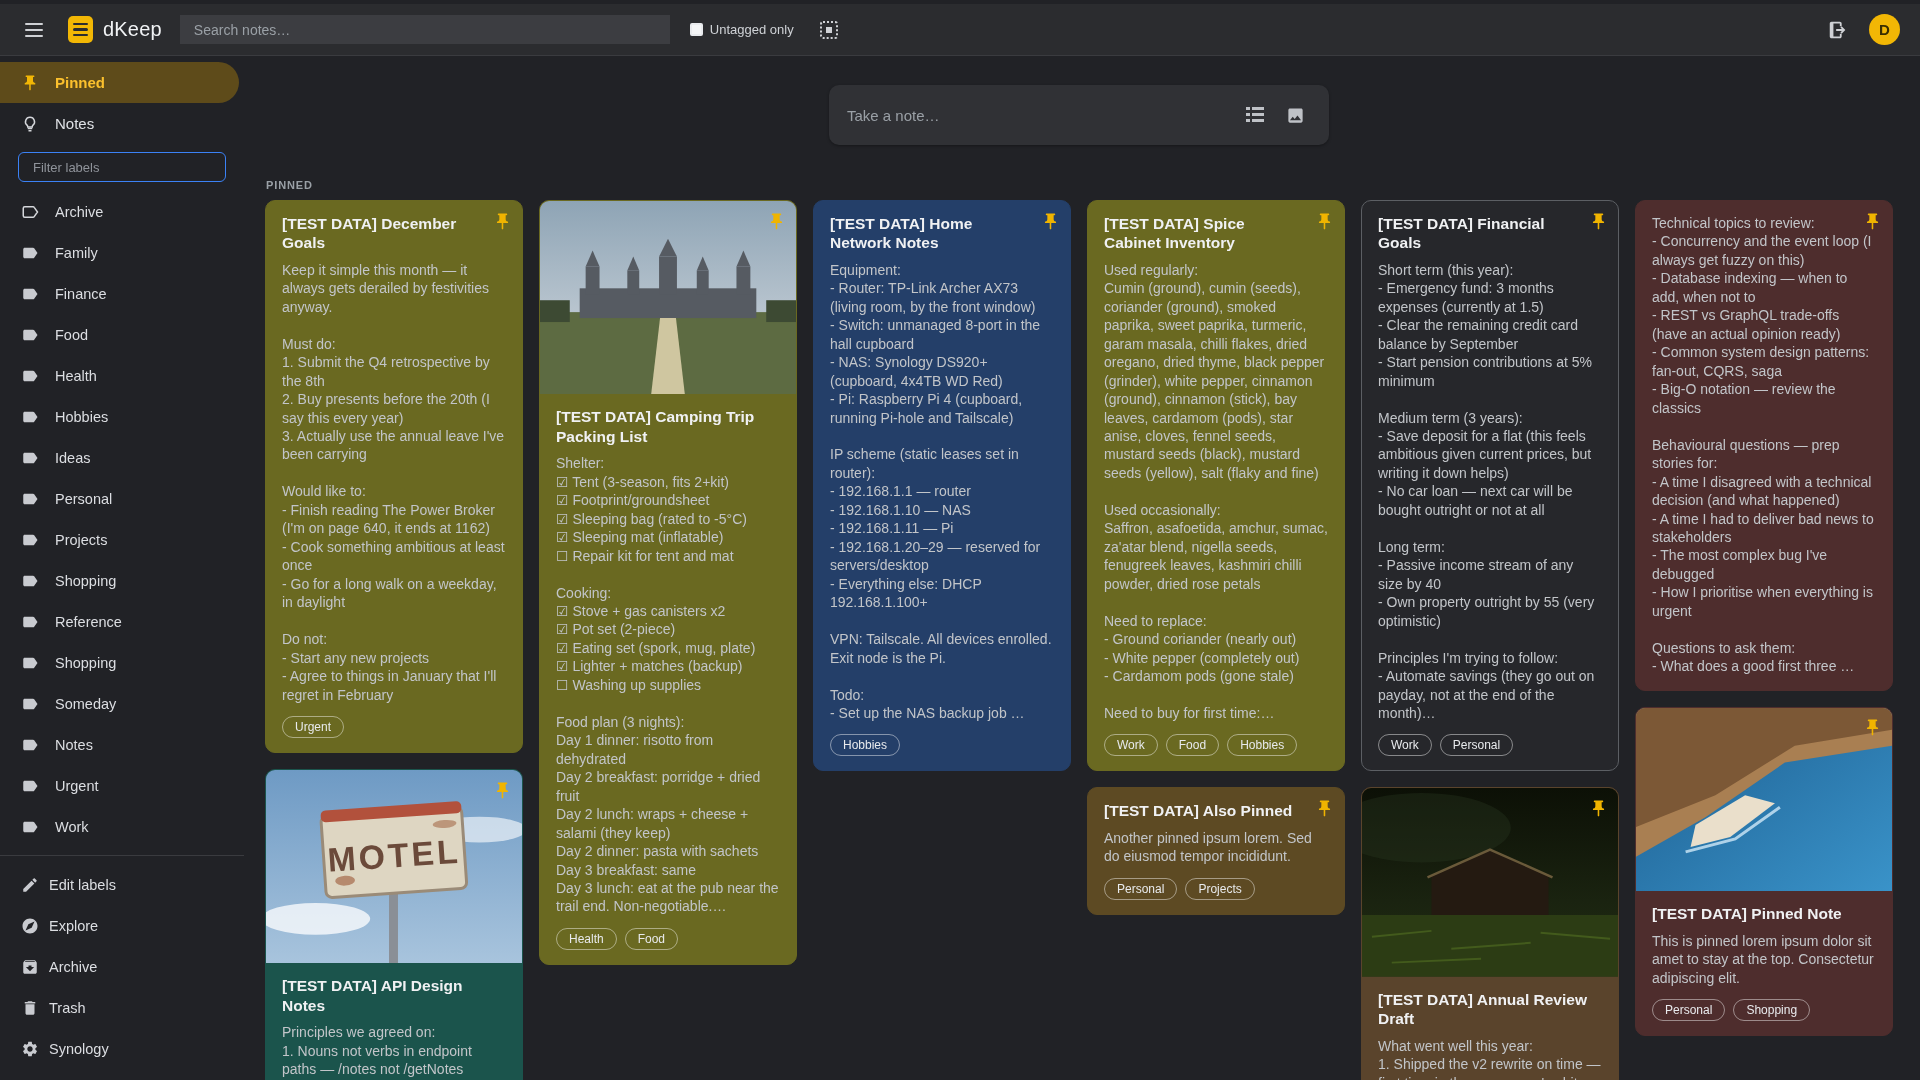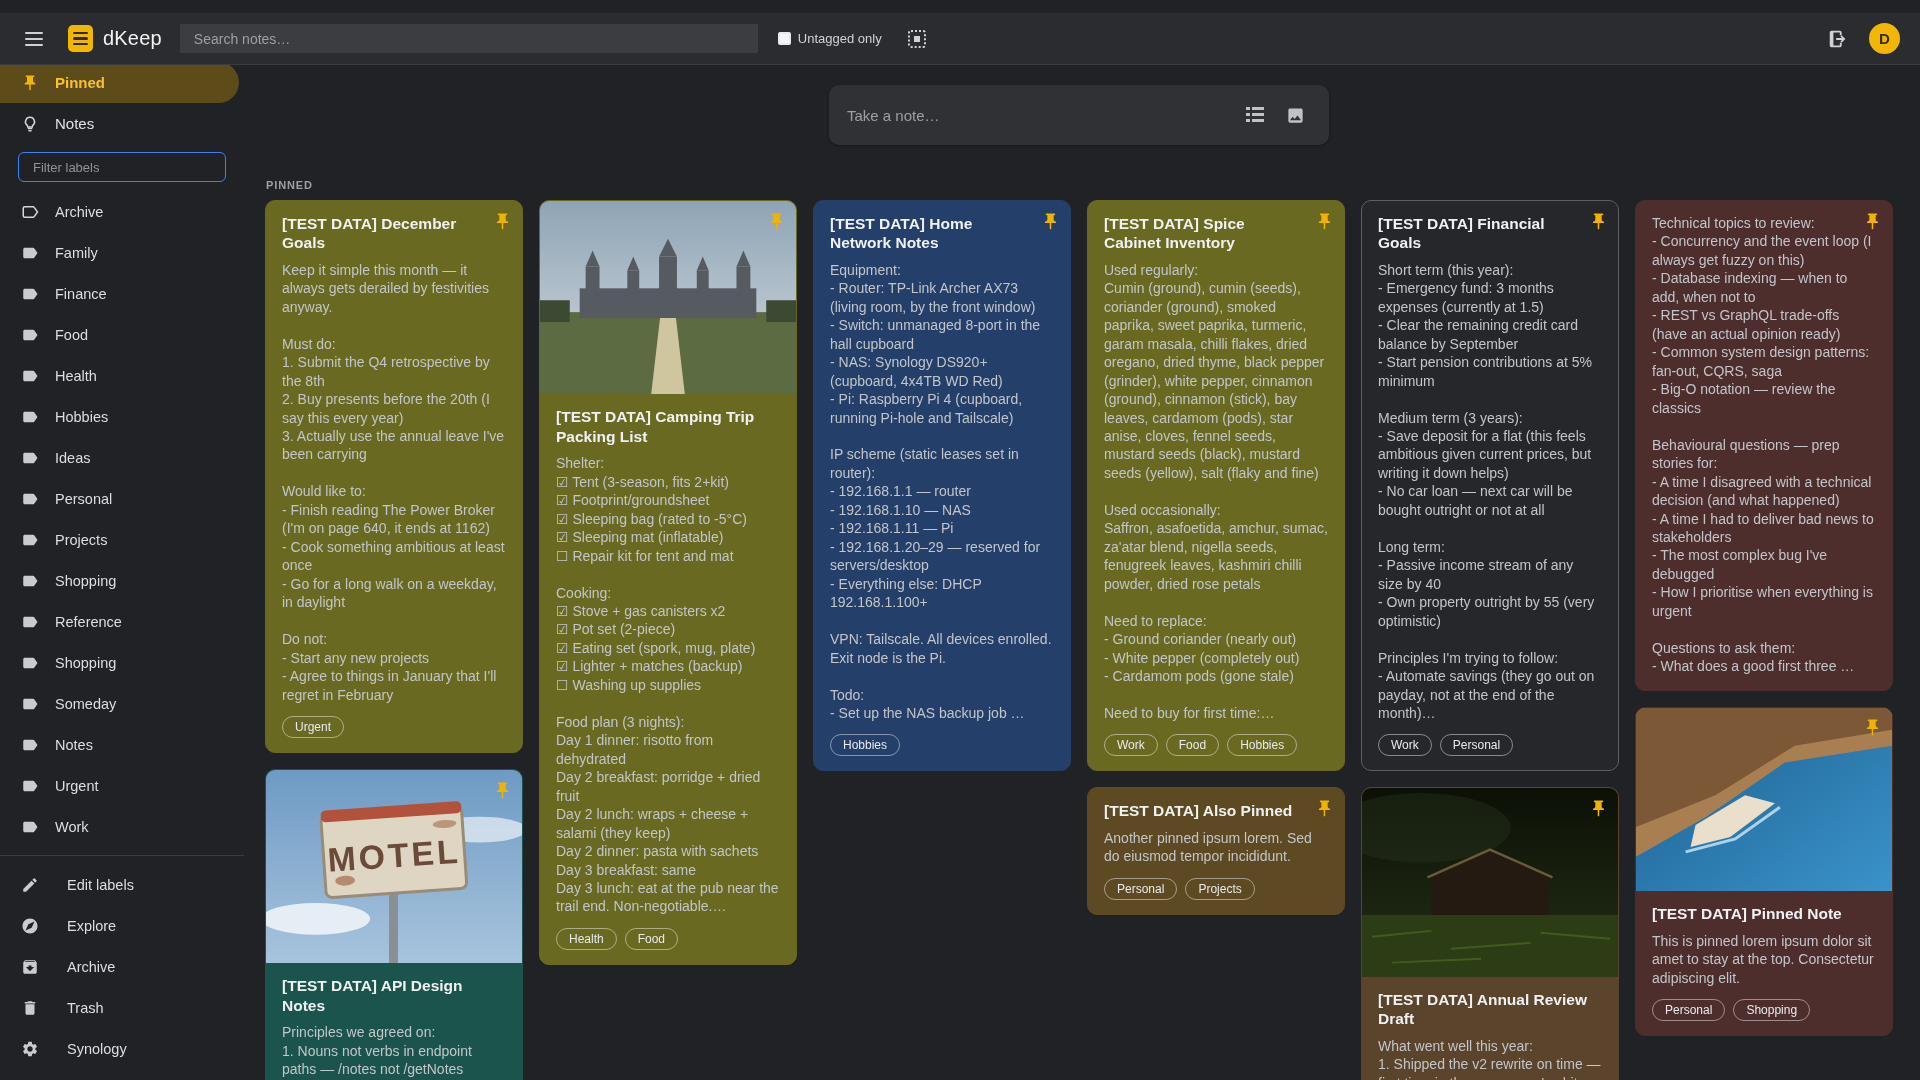--- a/index.html
+++ b/index.html
@@ -1,29 +1,29 @@
 <!DOCTYPE html>
 <html><head>
 <meta charset="utf-8">
 <style>
   * { margin:0; padding:0; box-sizing:border-box; }
   html,body { width:1920px; height:1080px; overflow:hidden; background:#212226;
     font-family:"Liberation Sans","DejaVu Sans",sans-serif; color:#e4e6ea; }
 
   
-  .topbar { position:absolute; top:13px; left:0; width:1920px; height:52px; background:#2b2c2f;
+  .topbar { position:absolute; top:4px; left:0; width:1920px; height:52px; background:#2b2c2f;
     border-bottom:1px solid #3a3b3f; display:flex; align-items:center; padding:0 14px; z-index:10; }
   .hamburger { width:40px; height:40px; border-radius:50%; display:flex; align-items:center;
     justify-content:center; cursor:pointer; }
   .hamburger svg { display:block; }
   .logo-badge { width:25px; height:27px; background:#f2b705; border-radius:5px; margin-left:14px;
     display:flex; flex-direction:column; justify-content:center; gap:3px; padding:0 5px; }
   .logo-badge i { display:block; height:2.5px; background:#2b2c2f; border-radius:2px; }
   .app-title { font-size:20px; color:#f1f3f5; margin-left:10px; letter-spacing:0.2px; }
-  .search { margin-left:18px; width:578px; height:29px; background:#3c3d41; border:none;
+  .search { margin-left:18px; width:490px; height:29px; background:#3c3d41; border:none;
     border-radius:0; color:#e4e6ea; font-size:14px; padding:0 14px; outline:none;
     font-family:inherit; }
   .search::placeholder { color:#9aa0a6; }
   .untagged { display:flex; align-items:center; gap:7px; margin-left:20px; cursor:pointer; }
   .untagged .box { width:13px; height:13px; border:2px solid #e8eaed; border-radius:2px; background:#f4f5f6; }
   .untagged span { font-size:13px; color:#cfd2d6; }
   .gridview { margin-left:26px; width:18px; height:18px; border:2px dotted #cfd1d5; border-radius:3px;
     display:flex; align-items:center; justify-content:center; cursor:pointer; }
   .gridview i { width:6px; height:6px; background:#cfd1d5; display:block; }
   .tb-spacer { flex:1; }
@@ -39,21 +39,21 @@
   .nav-item.selected { background:#5e4b1a; color:#fbc02d; font-weight:bold; }
   .nav-item .ic { width:22px; display:flex; justify-content:center; }
   .filter-wrap { padding:8px 18px 9px 18px; }
   .filter-input { width:100%; height:30px; background:transparent; border:1px solid #3b82f6;
     border-radius:6px; color:#e4e6ea; font-size:13px; padding:0 14px; outline:none; font-family:inherit; }
   .filter-input::placeholder { color:#8f939a; }
   .label-item { height:41px; display:flex; align-items:center; gap:14px; padding-left:19px;
     font-size:14.5px; color:#dcdee2; cursor:pointer; }
   .label-item .ic { width:22px; display:flex; justify-content:center; }
   .side-divider { height:1px; background:#3a3b3f; margin:8px 0; }
-  .foot-item { height:41px; display:flex; align-items:center; gap:26px; padding-left:19px;
+  .foot-item { height:41px; display:flex; align-items:center; gap:8px; padding-left:19px;
     font-size:14.5px; color:#dcdee2; cursor:pointer; }
   .foot-item .ic { width:22px; display:flex; justify-content:center; }
 
   
   .main { position:absolute; top:52px; left:244px; right:0; bottom:0; overflow:hidden; }
   .grid-wrap { width:1628px; margin-left:21px; }
   .composer { width:500px; height:60px; margin:33px auto 0 auto; background:#303135;
     border-radius:10px; display:flex; align-items:center; padding:0 14px 0 18px;
     box-shadow:0 1px 3px rgba(0,0,0,0.35); }
   .composer input { flex:1; background:transparent; border:none; outline:none; color:#e4e6ea;

